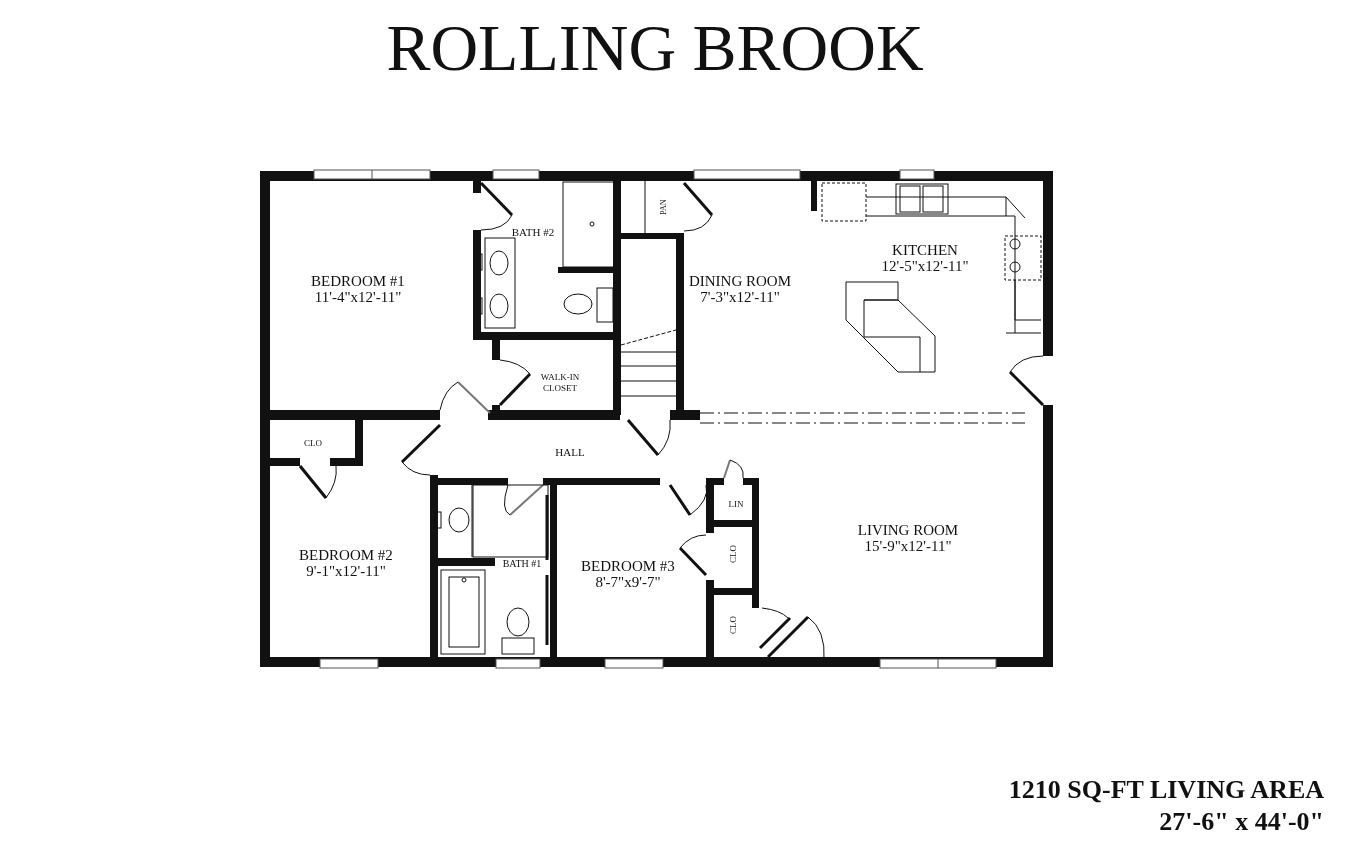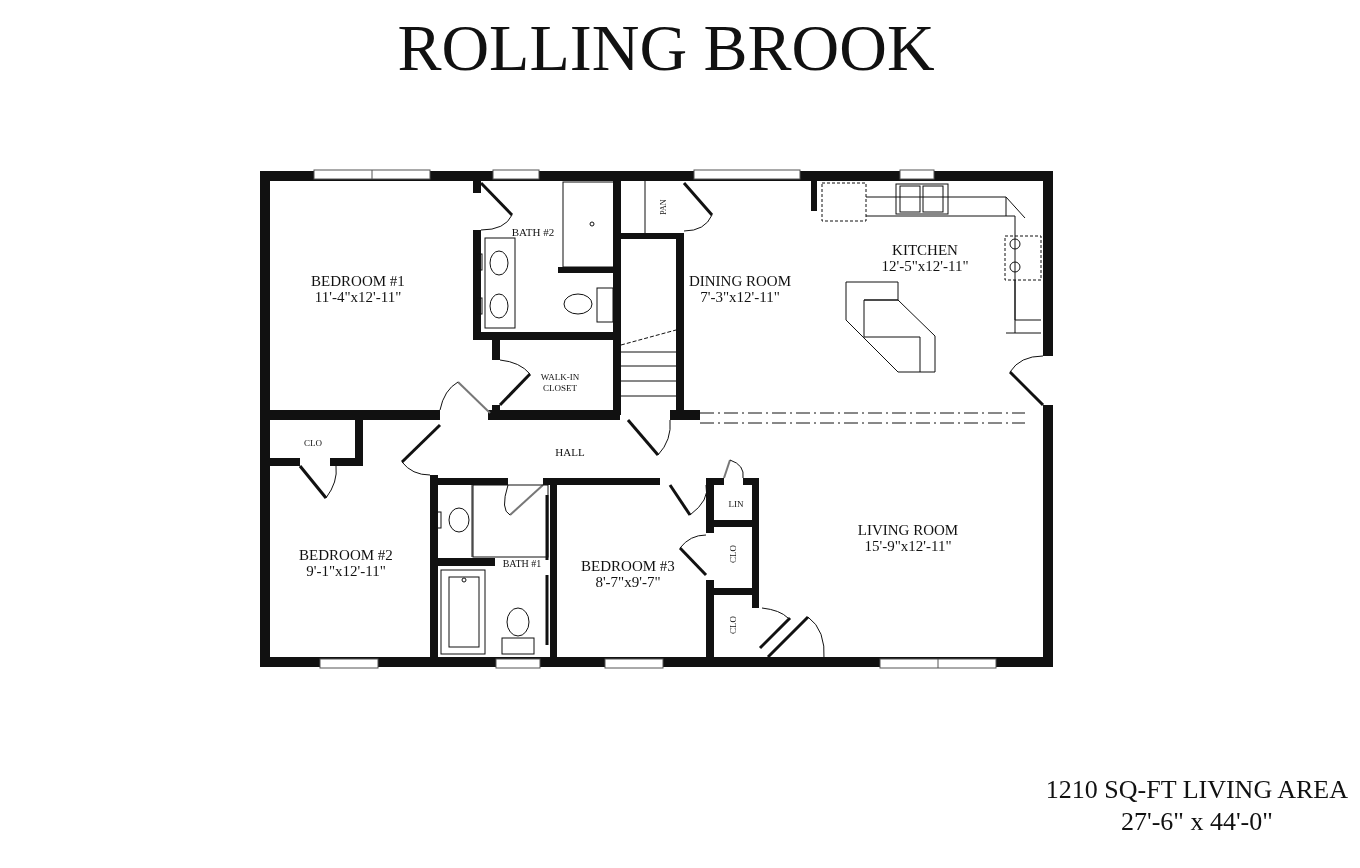--- a/index.html
+++ b/index.html
@@ -1,20 +1,20 @@
 <!DOCTYPE html>
 <html><head>
 <meta charset="utf-8">
 <style>
   html, body { margin:0; padding:0; background:#ffffff; }
   body { width:1360px; height:868px; position:relative; overflow:hidden; font-family:"Liberation Serif", "DejaVu Serif", serif; color:#111; }
-  .title { position:absolute; left:11px; width:1310px; top:8px; text-align:center; font-size:66px; letter-spacing:0px; line-height:80px; }
+  .title { position:absolute; left:0; width:1310px; top:8px; text-align:center; font-size:66px; letter-spacing:0px; line-height:80px; }
   .plan { position:absolute; left:0; top:0; }
   .lbl { font-family:"Liberation Serif", "DejaVu Serif", serif; fill:#111; text-anchor:middle; }
-  .footer { position:absolute; right:12px; top:774px; text-align:center; font-size:26px; line-height:32px; }
+  .footer { position:absolute; right:36px; top:774px; text-align:right; font-size:26px; line-height:32px;font-weight:bold; }
 </style>
 </head>
 <body>
 
 <div class="title">ROLLING BROOK</div>
 
 <svg class="plan" width="1360" height="868" viewBox="0 0 1360 868" xmlns="http://www.w3.org/2000/svg">
   <g fill="#111">
 
     <rect x="260" y="171" width="793" height="10"></rect>

